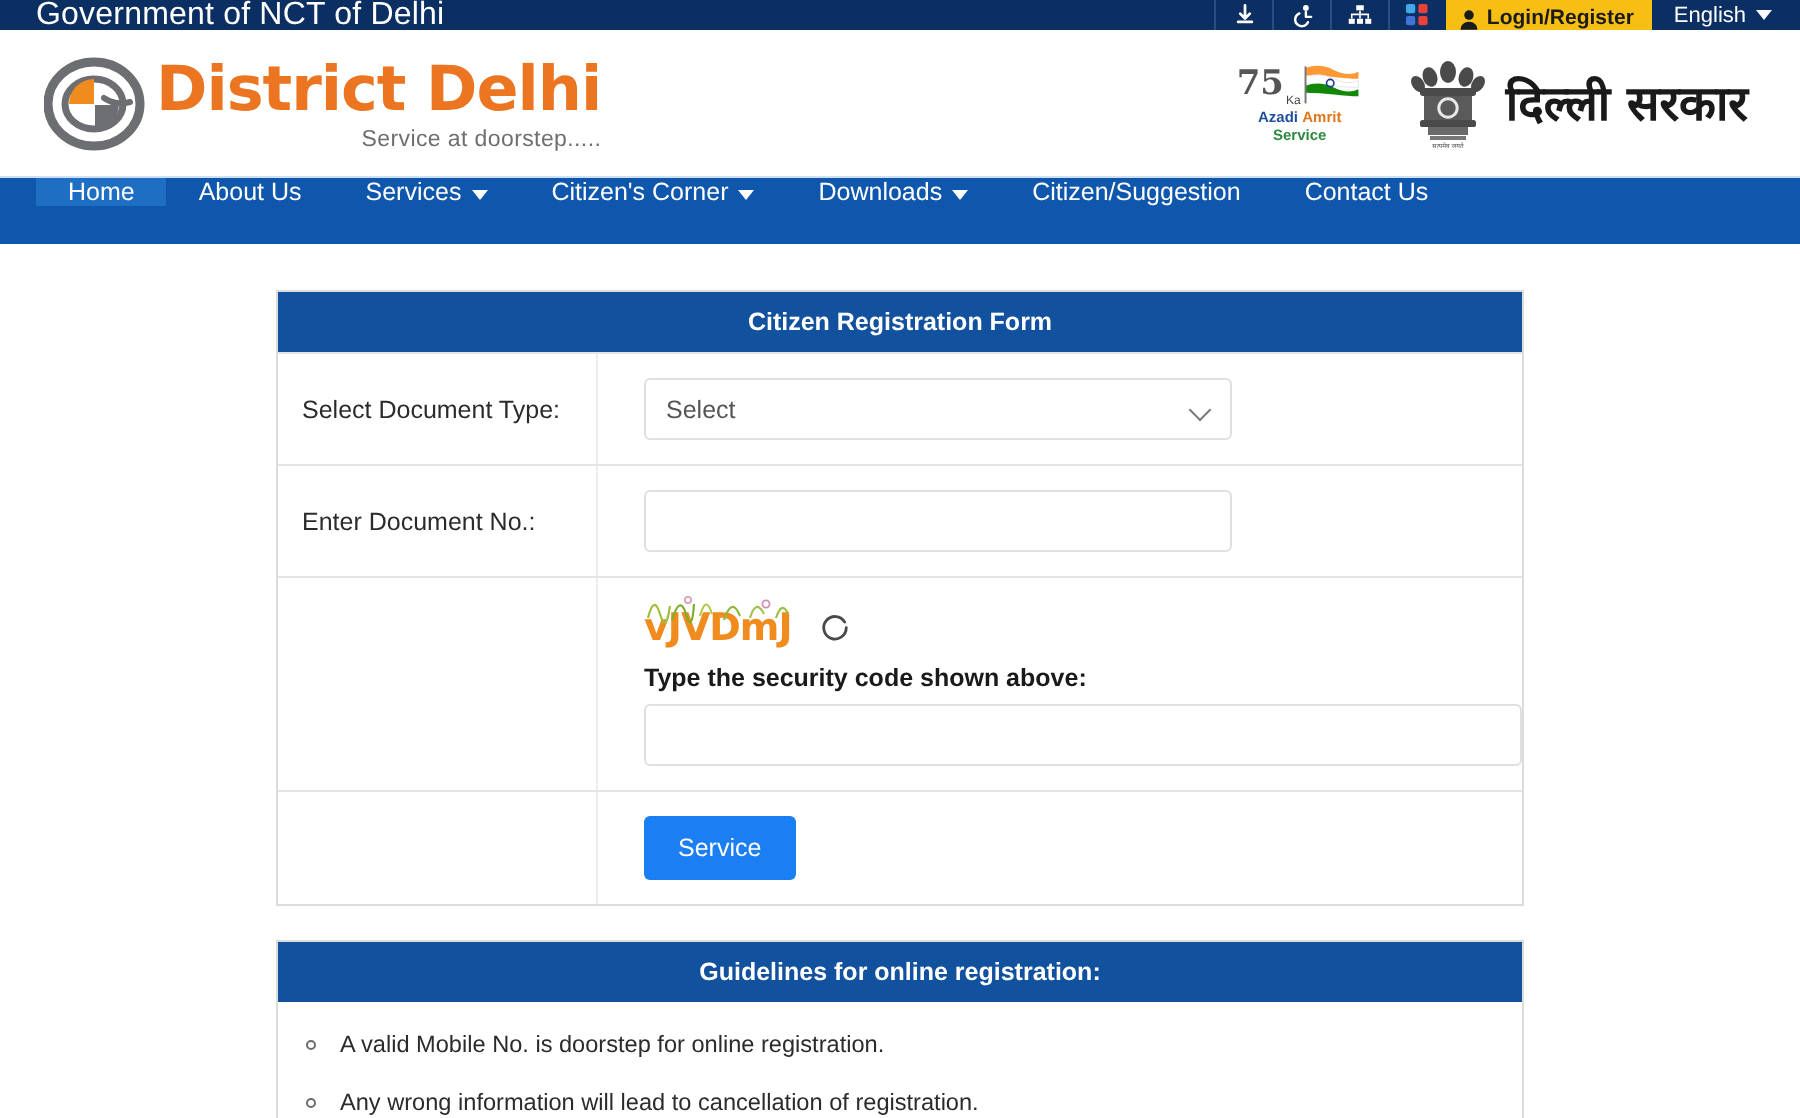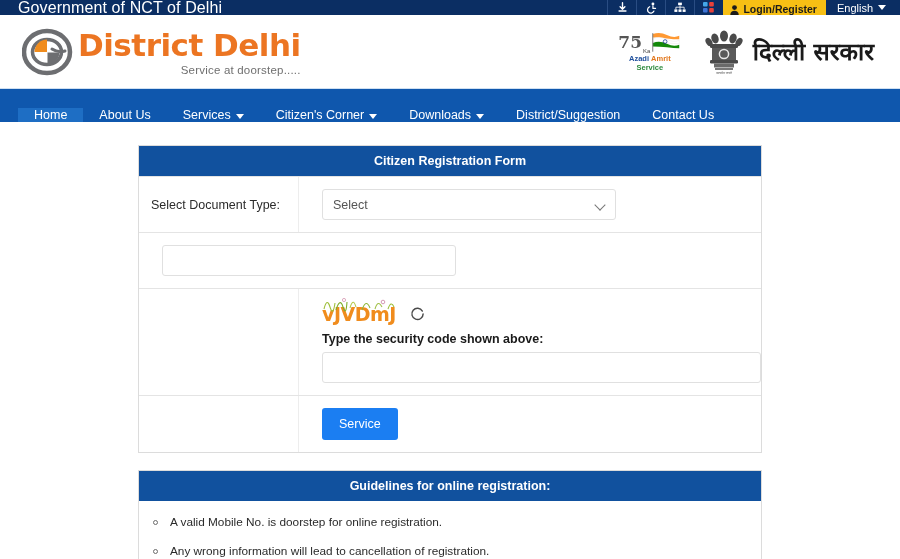--- a/index.html
+++ b/index.html
@@ -121,21 +121,21 @@
     font-size: 24px; font-weight: bold; color: #1a1a1a;
     font-family: "DejaVu Sans", sans-serif; line-height: 1;
     white-space: nowrap;
   }
 
   
   .nav {
     height: 33px;
     background: #0f57ad;
     display: flex;
-    align-items: flex-end;
+    align-items: flex-start;
     padding-left: 18px;
   }
   .nav-item {
     display: flex; align-items: center; gap: 5px;
     padding: 0 16px;
     color: #ffffff;
     font-size: 12.5px;
     white-space: nowrap;
     cursor: pointer;
   }
@@ -397,21 +397,21 @@
     </div>
     <div class="nav-item">
       <span>Citizen's Corner</span>
       <span class="nav-caret"></span>
     </div>
     <div class="nav-item">
       <span>Downloads</span>
       <span class="nav-caret"></span>
     </div>
     <div class="nav-item">
-      <span>District/Suggestion</span>
+      <span>Citizen/Suggestion</span>
     </div>
     <div class="nav-item">
       <span>Contact Us</span>
     </div>
   </div>
 
 <div class="main">
 
   <div class="panel">
     <div class="panel-head">Citizen Registration Form</div>
@@ -420,20 +420,21 @@
       <div class="fcell-label">Select Document Type:</div>
       <div class="fcell-field">
         <div class="sel-wrap">
           <select class="styled" id="doctype-select"><option>Select</option></select>
           <span class="sel-chev"></span>
         </div>
       </div>
     </div>
 
     <div class="frow">
+      <div class="fcell-label">Enter Document No.:</div>
       <div class="fcell-field">
         <div class="sel-wrap">
           <input class="styled" type="text" id="docno-input" placeholder="" style="">
         </div>
       </div>
     </div>
 
     <div class="frow">
       <div class="fcell-label"></div>
       <div class="fcell-field">

